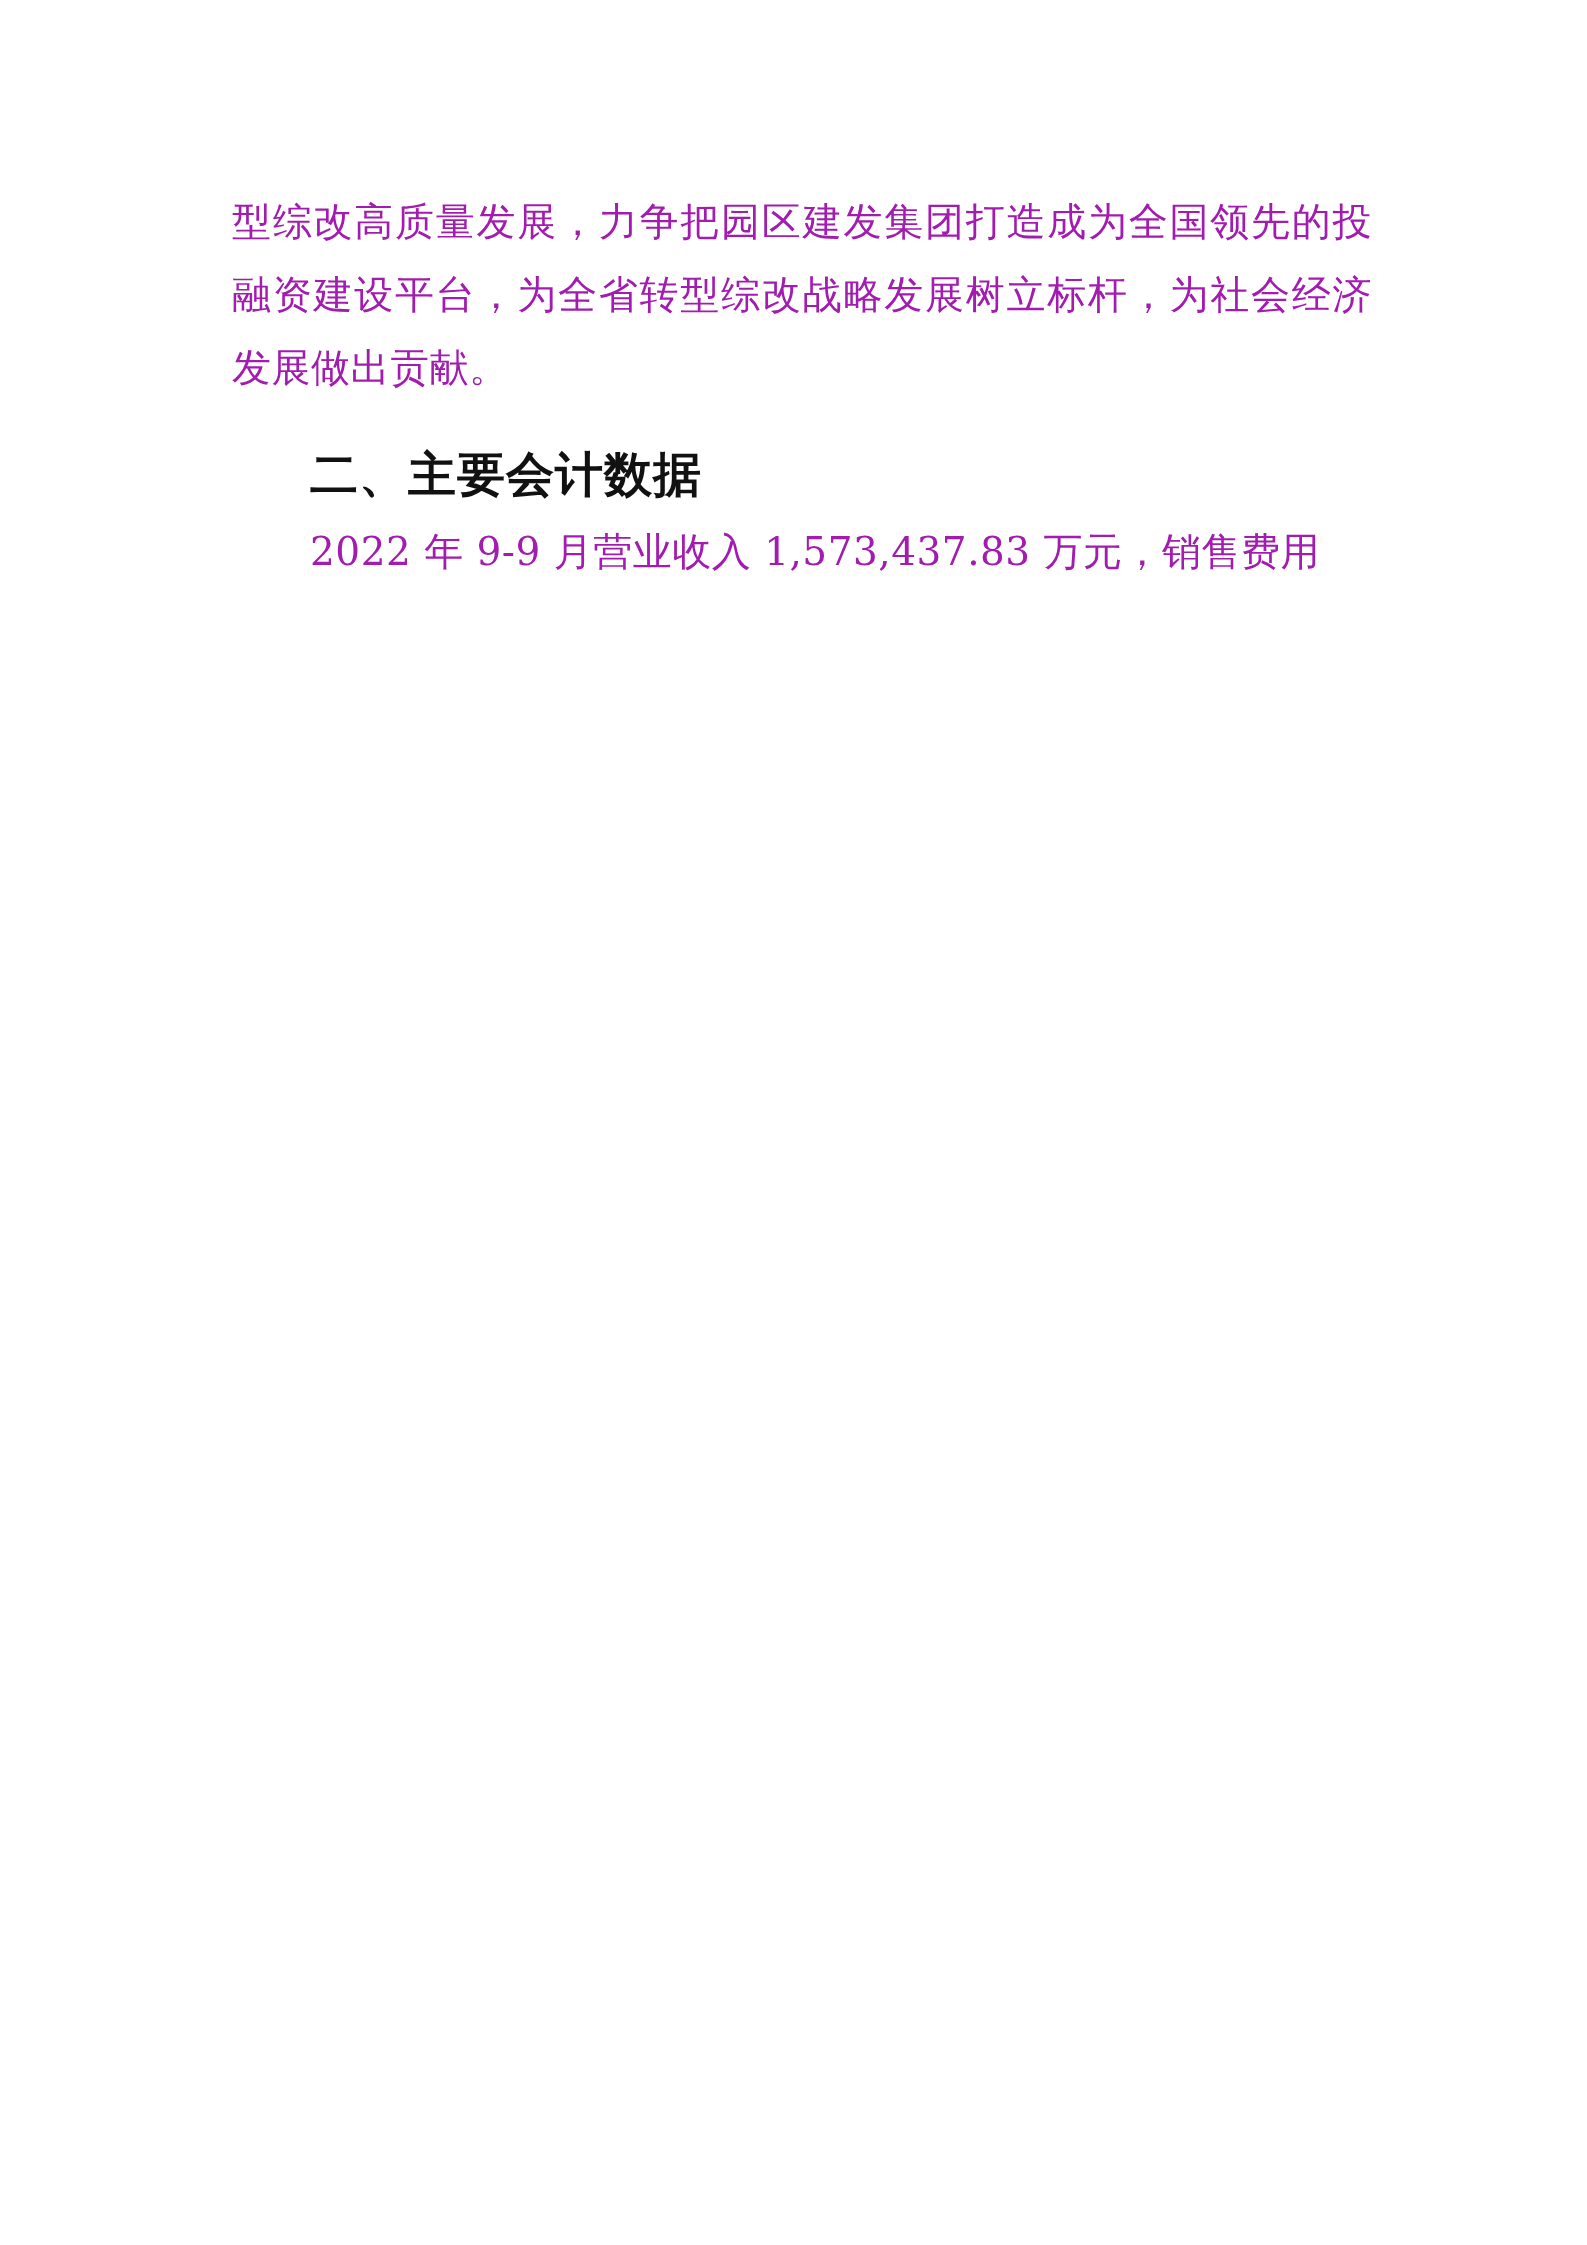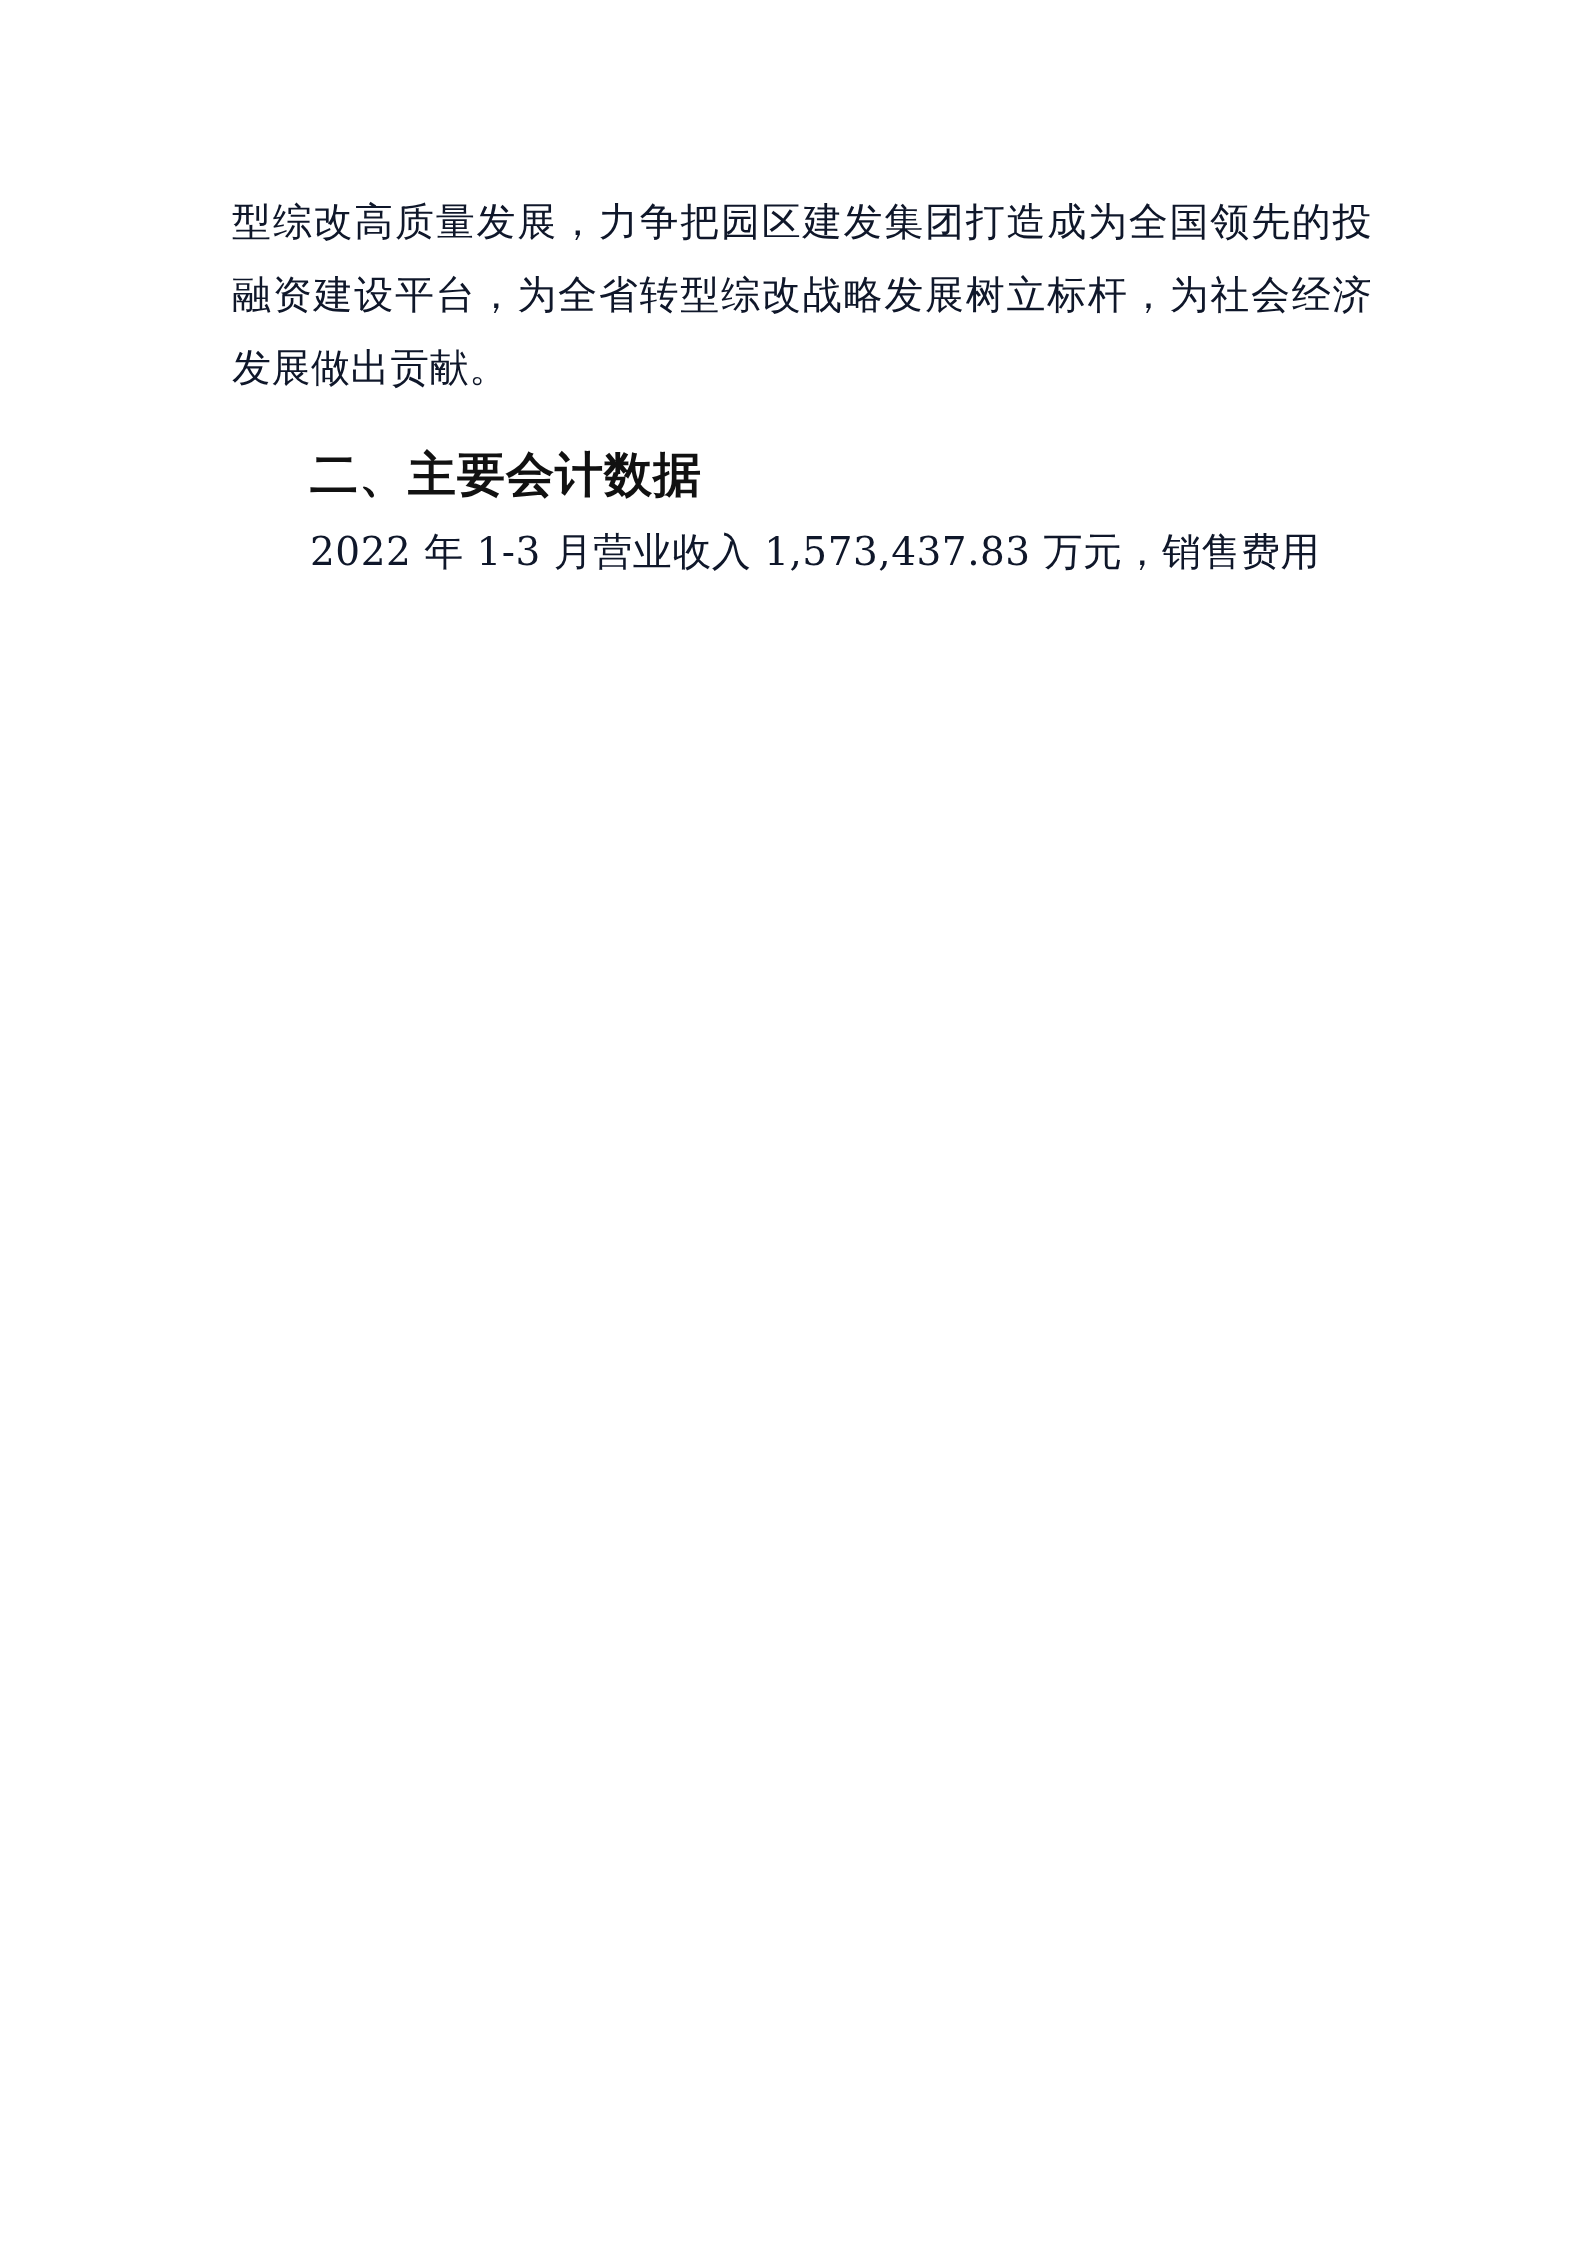--- a/index.html
+++ b/index.html
@@ -27,21 +27,21 @@
   }
   p.para {
     margin: 0 0 6px 0;
     font-size: 39px;
     line-height: 73px;
     text-indent: 78px;
     text-align: justify;
     text-justify: inter-ideograph;
     letter-spacing: 0.5px;
     font-family: "DejaVu Serif", "Liberation Serif", serif;
-    color: #0f172a;
+    color: #a21caf;
   }
   p.para.cont {
     text-indent: 0;
   }
   h2.heading {
     margin: 34px 0 4px 0;
     font-size: 48px;
     line-height: 73px;
     text-indent: 78px;
     font-weight: bold;
@@ -56,16 +56,16 @@
 <div class="page">
   <div class="content">
 
     <p class="para cont">型综改高质量发展，力争把园区建发集团打造成为全国领先的投融资建设平台，为全省转型综改战略发展树立标杆，为社会经济发展做出贡献。</p>
 
 
 
     <h2 class="heading">二、主要会计数据</h2>
 
 
-    <p class="para">2022 年 1-3 月营业收入 1,573,437.83 万元，销售费用</p>
+    <p class="para">2022 年 9-9 月营业收入 1,573,437.83 万元，销售费用</p>
 
   </div>
 </div>
 
 </body></html>

